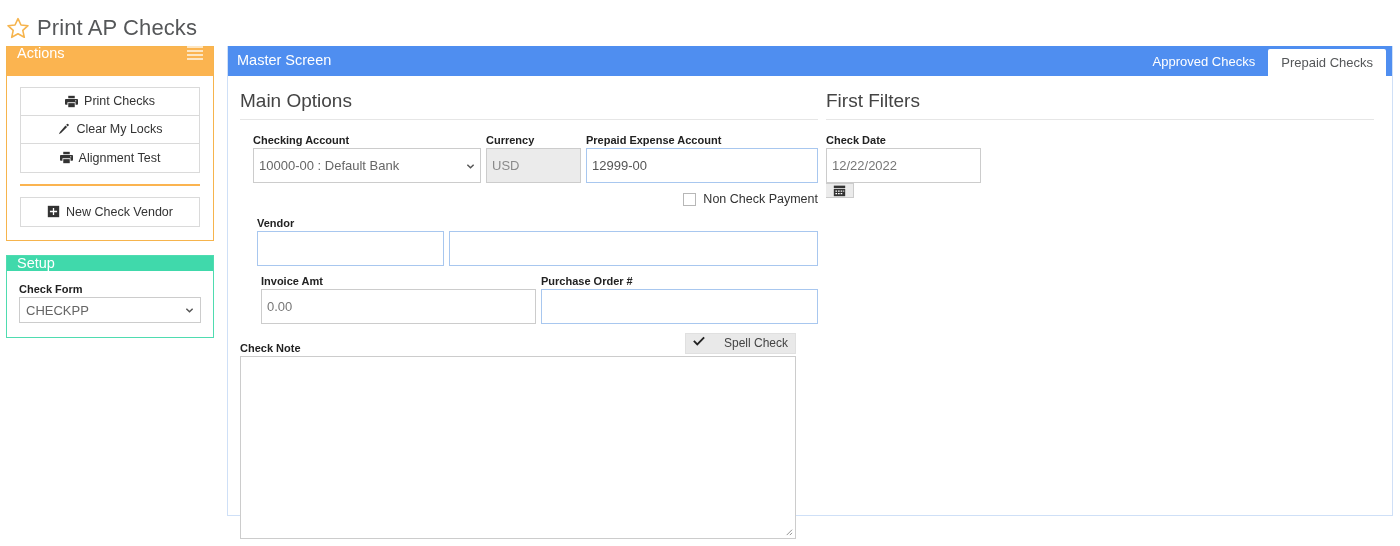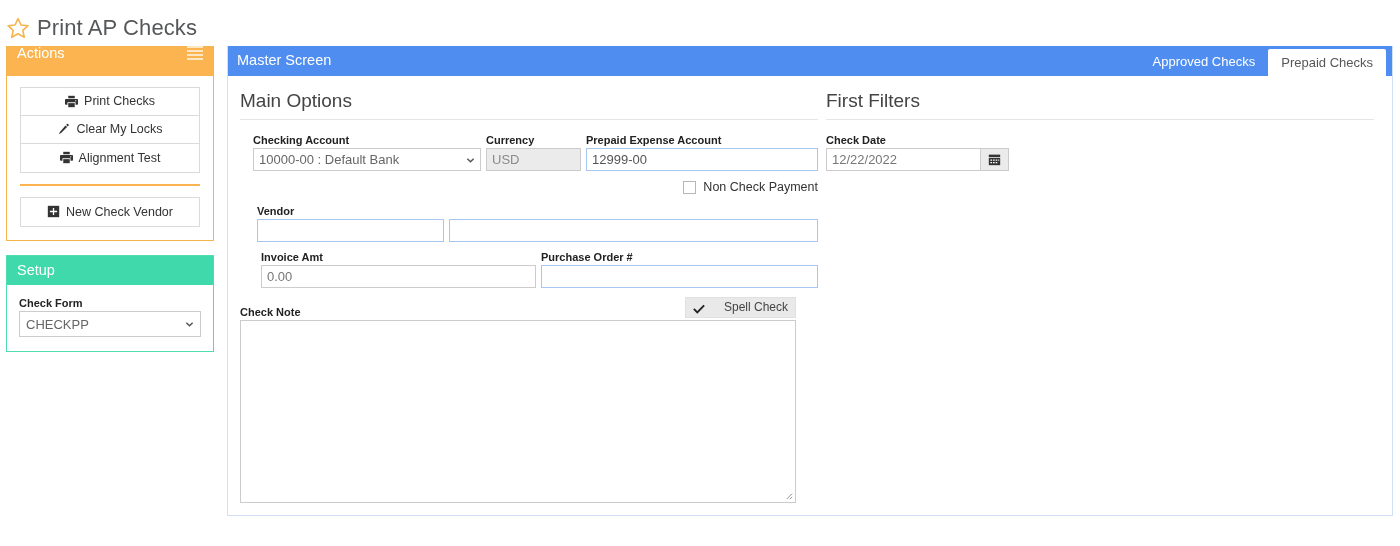--- a/index.html
+++ b/index.html
@@ -78,21 +78,21 @@
     border-top: 2px solid #fbb450;
     margin: 11px 0 11px 0;
   }
 
   .panel-setup { border: 1px solid #4fdcb0; background: #fff; }
   .panel-setup .panel-head {
     background: #40d9ab;
     color: #ffffff;
     font-size: 14.5px;
     padding: 6px 10px 7px 10px;
-    height: 29px;
+    height: 15px;
     display: flex;
     align-items: center;
   }
   .setup-body { padding: 12px 12px 14px 12px; }
   .field-label {
     font-size: 11px;
     color: #222222;
     font-weight: bold;
     margin-bottom: 2px;
     display: block;
@@ -167,21 +167,21 @@
     font-weight: 400;
     padding-bottom: 7px;
     border-bottom: 1px solid #e6e6e6;
     margin: 0 0 14px 0;
   }
 
   .row { display: flex; align-items: flex-end; gap: 5px; margin-bottom: 9px; justify-content: flex-end; }
   .fld { display: flex; flex-direction: column; }
 
   input.txt, .txt {
-    height: 23px;
+    height: 35px;
     border: 1px solid #a8c7ef;
     background: #ffffff;
     font-size: 13px;
     color: #555555;
     padding: 0 5px;
     outline: none;
     font-family: "Liberation Sans", sans-serif;
     display: flex;
     align-items: center;
   }
@@ -211,34 +211,34 @@
     justify-content: space-between;
     margin-bottom: 2px;
   }
   .spell-btn {
     background: #e9e9e9;
     border: 1px solid #e0e0e0;
     font-size: 12px;
     color: #444444;
     padding: 2px 7px 3px 7px;
     display: flex;
-    align-items: flex-end;
+    align-items: flex-start;
     gap: 19px;
     cursor: pointer;
   }
   .note-area {
     width: 556px;
     height: 183px;
     border: 1px solid #cccccc;
     background: #ffffff;
     position: relative;
   }
   .resize-grip { position: absolute; right: 2px; bottom: 2px; width: 9px; height: 9px; }
 
-  .date-row { display: flex; align-items: stretch; }
+  .date-row { display: flex; align-items: stretch; flex-direction: column; }
   .date-btn {
     width: 28px;
     border: 1px solid #cccccc;
     border-left: none;
     background: #ebebeb;
     display: flex;
     align-items: center;
     justify-content: center;
     cursor: pointer;
   }

